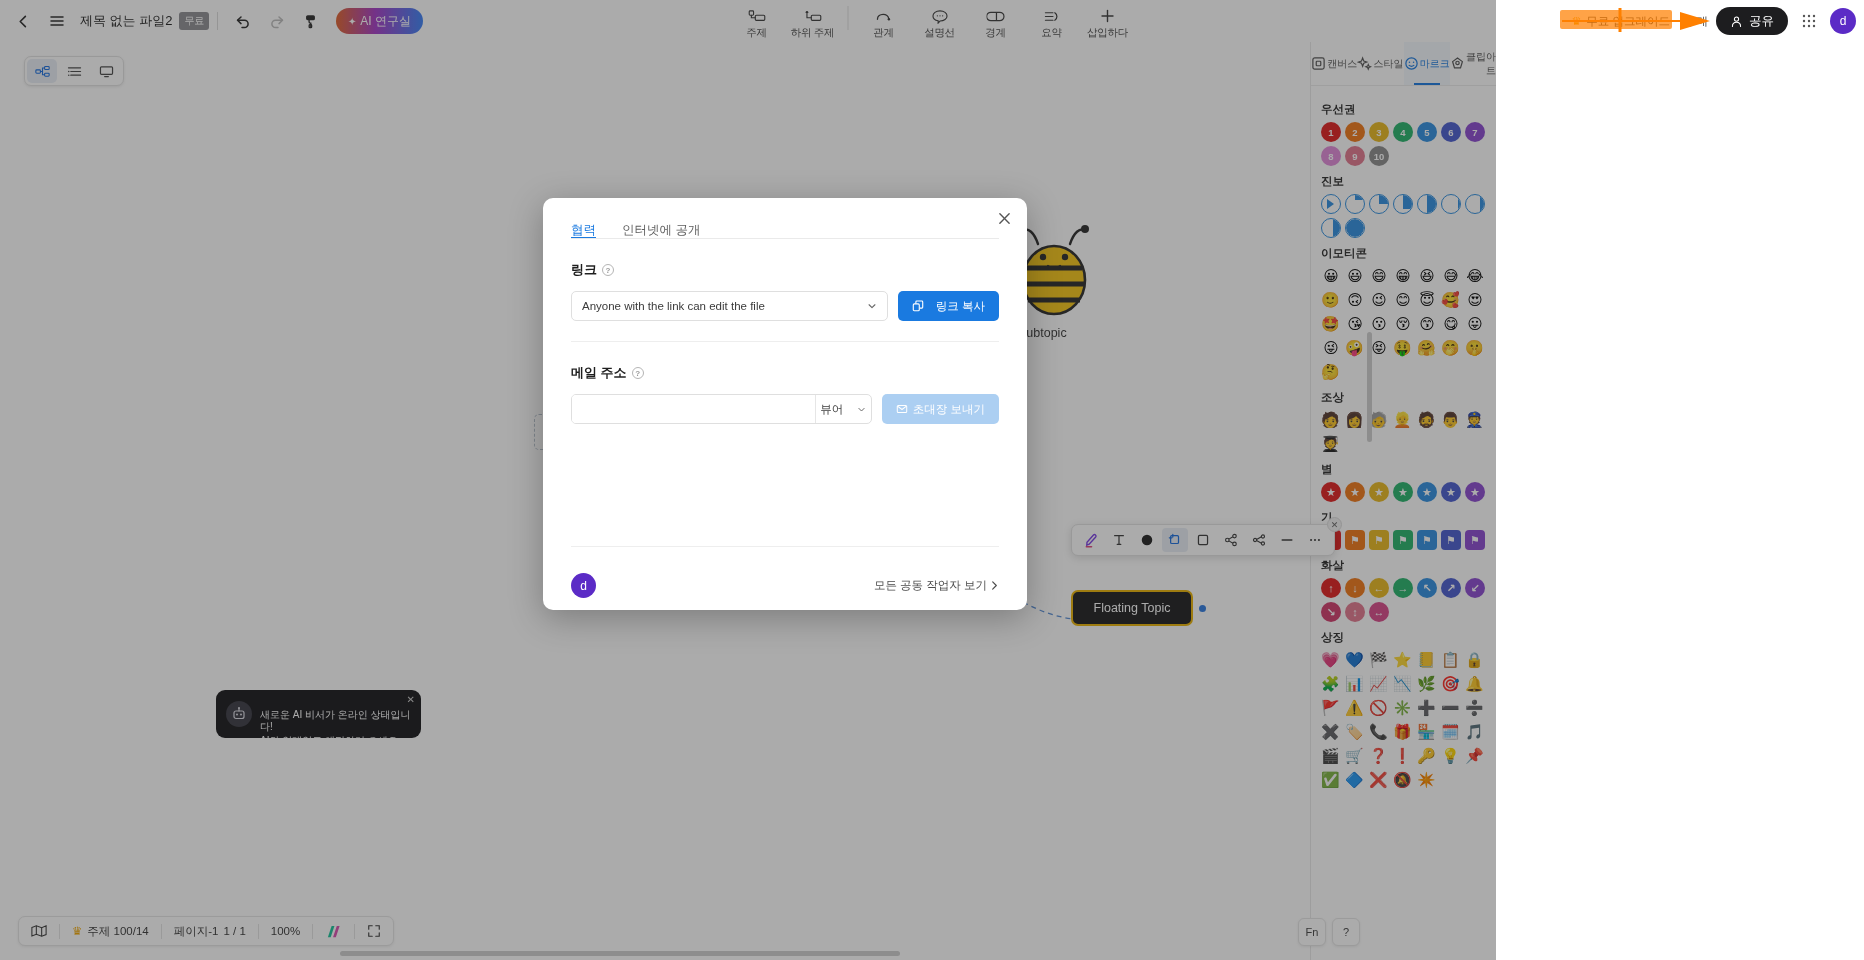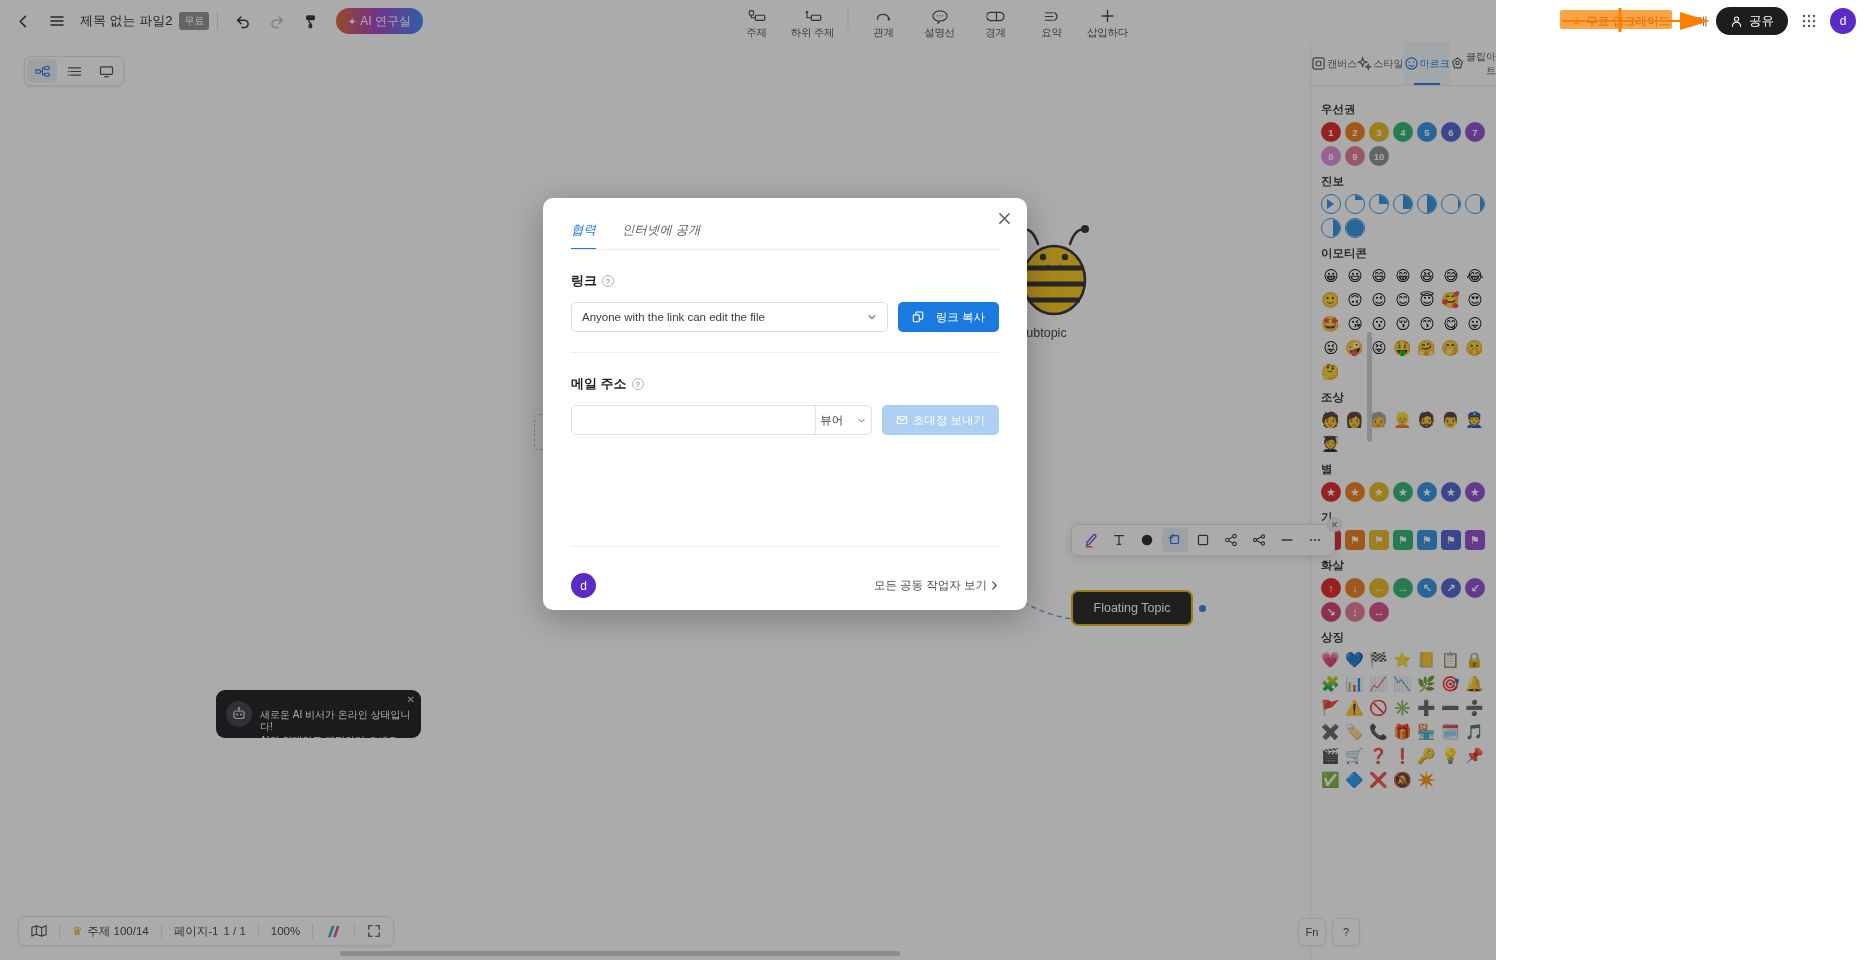--- a/index.html
+++ b/index.html
@@ -221,21 +221,21 @@
     position:absolute; left:543px; top:198px; width:484px; height:412px;
     background:#fff; border-radius:10px; box-shadow:0 8px 34px rgba(0,0,0,.28);
     z-index:51; display:flex; flex-direction:column;
   }
   .modal-close {
     position:absolute; right:12px; top:9px; width:22px; height:22px; display:flex;
     align-items:center; justify-content:center; cursor:pointer; color:#555; font-size:15px;
     border-radius:4px;
   }
   .m-tabs { display:flex; gap:26px; padding:24px 28px 0 28px; position:relative; }
-  .m-tab { font-size:12.5px; color:#5e5e5e; cursor:pointer; padding-bottom:11px; position:relative;font-style:italic; }
+  .m-tab { font-size:12.5px; color:#5e5e5e; cursor:pointer; position:relative; }
   .m-tab.active { color:#1a7ae0; }
   .m-tab.active::after {
     content:''; position:absolute; bottom:0; left:0; width:100%; height:2px; background:#1a7ae0;
   }
   .m-tabs-underline {
     position:absolute; left:28px; right:28px; bottom:0; height:1px; background:#eaeaea;
   }
   .m-body { padding:0 28px; flex:1; }
   .m-label {
     display:flex; align-items:center; gap:5px; font-size:13px; font-weight:bold;

